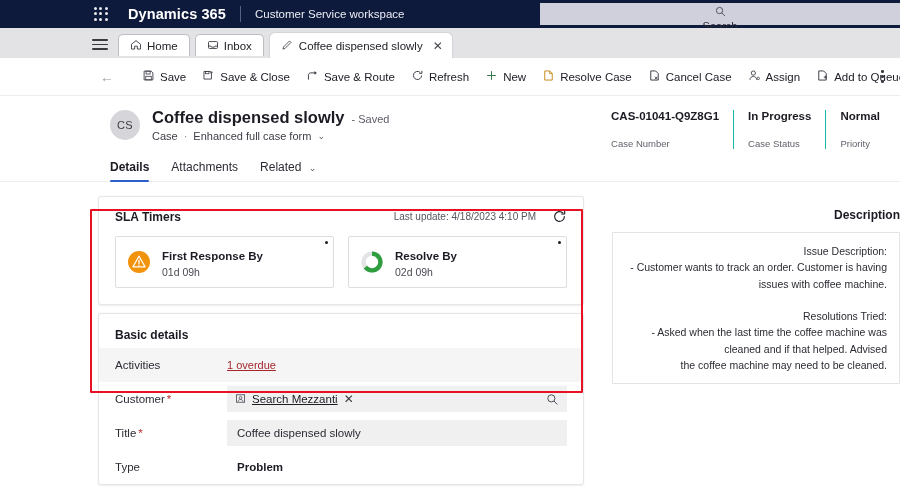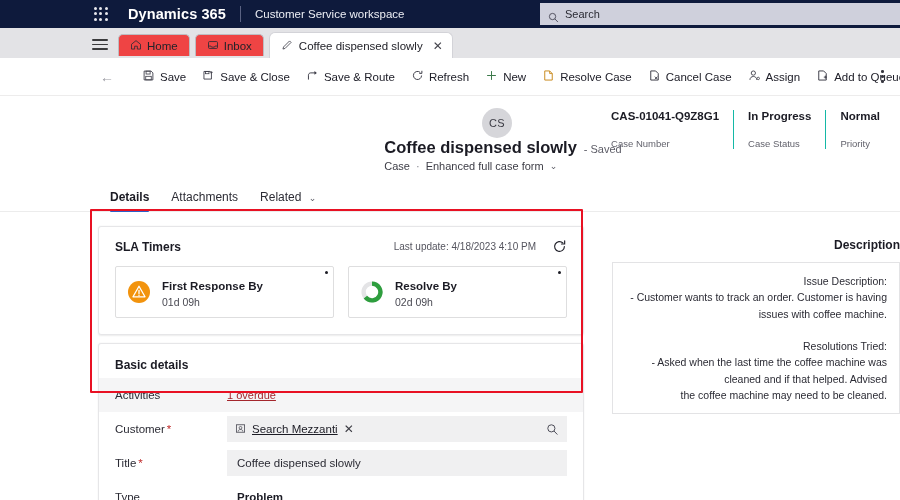--- a/index.html
+++ b/index.html
@@ -22,35 +22,35 @@
     gap: 2px; cursor: pointer;
   }
   .waffle i { background:#e8e8ed; border-radius:50%; width:3px; height:3px; }
   .brand {
     color:#ffffff; font-size:14.5px; font-weight:700; margin-left:20px; letter-spacing:.1px;
   }
   .nav-sep { width:1px; height:16px; background:#5a6282; margin:0 14px; }
   .appname { color:#eceef4; font-size:11.5px; }
   .searchbox {
     position:absolute; right:0; top:3px; width:360px; height:22px;
-    background:#cfd0dc; display:flex; align-items:center; padding:0 8px; gap:6px;
+    background:#cfd0dc; display:flex; align-items:center; padding:0 8px; gap:6px;flex-direction:column;
   }
   .searchbox .s-ic { width:11px; height:11px; flex:none; }
   .searchbox .s-txt { font-size:11px; color:#2b2b34; }
 
   
   .tabstrip {
     height:30px; background:#e3e3e6; display:flex; align-items:flex-end; position:relative;
   }
   .hamb { margin:0 10px 8px 92px; width:16px; height:11px; display:flex; flex-direction:column; justify-content:space-between; cursor:pointer; }
   .hamb span { display:block; height:1.6px; background:#3a3a3c; border-radius:1px; }
   .tab {
     height:22px; display:flex; align-items:center; gap:5px; padding:0 11px;
     font-size:11.5px; color:#23232a; border:1px solid #bdbdc2; border-bottom:none;
-    border-radius:5px 5px 0 0; background:#ef4444; margin-right:5px; margin-bottom:2px; cursor:pointer;
+    border-radius:5px 5px 0 0; background:#ffffff; margin-right:5px; margin-bottom:2px; cursor:pointer;
   }
   .tab.active {
     background:#ffffff; border-color:#d3d3d8; height:26px; margin-bottom:0;
     border-radius:6px 6px 0 0; padding:0 9px 0 11px; gap:6px;
   }
   .tab .tab-x { font-size:12px; color:#44444c; margin-left:4px; line-height:1; }
   .tab svg { flex:none; }
 
   
   .cmdbar {
@@ -61,21 +61,21 @@
   .cmd-sep { width:1px; height:18px; background:#e3e3e6; margin-right:10px; }
   .cmd {
     display:flex; align-items:center; gap:5px; font-size:11.5px; color:#20202a;
     padding:4px 8px; border-radius:3px; cursor:pointer; white-space:nowrap;
   }
   .cmd svg { flex:none; }
   .overflow { position:absolute; right:16px; display:flex; flex-direction:column; gap:2.5px; cursor:pointer; }
   .overflow i { width:2.6px; height:2.6px; border-radius:50%; background:#3a3a42; }
 
   
-  .rechead { display:flex; align-items:center; padding:12px 16px 8px 110px; position:relative;flex-direction:column; }
+  .rechead { display:flex; align-items:center; padding:12px 16px 8px 110px; position:relative; }
   .avatar {
     width:30px; height:30px; border-radius:50%; background:#d6d6da; color:#3b3b44;
     font-size:11px; display:flex; align-items:center; justify-content:center; flex:none;
     letter-spacing:.3px;
   }
   .rh-text { margin-left:12px; }
   .rh-title { font-size:16.5px; font-weight:700; color:#1b1b24; display:flex; align-items:baseline; gap:7px; }
   .rh-saved { font-size:11px; font-weight:400; color:#5c5c66; }
   .rh-sub { font-size:11px; color:#3d3d46; margin-top:3px; display:flex; align-items:center; gap:6px; }
   .rh-sub .dot { color:#86868e; }

